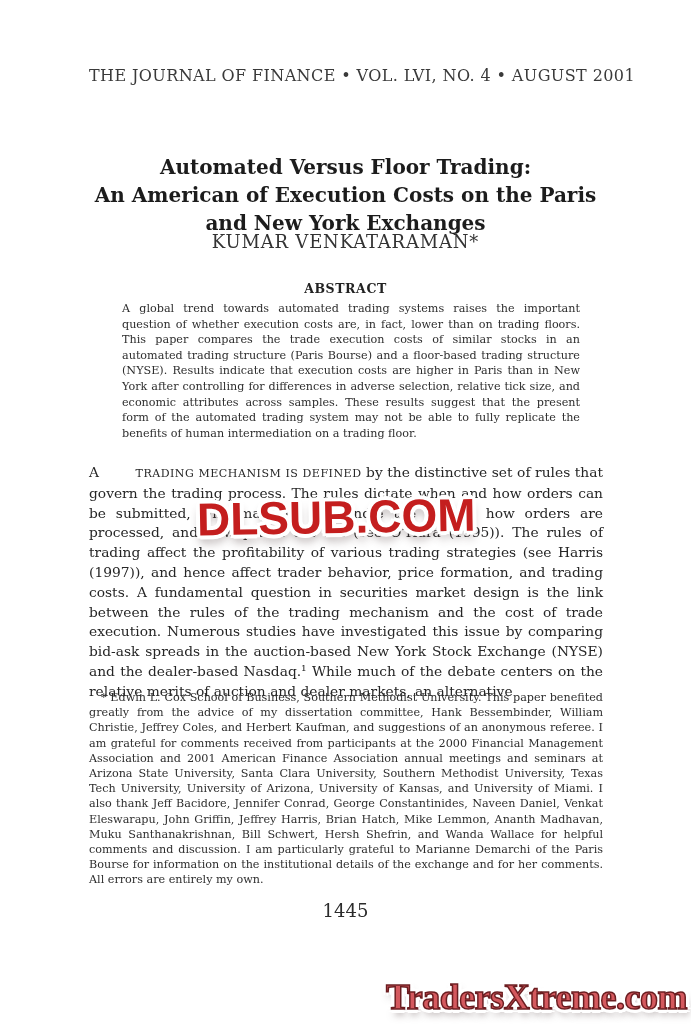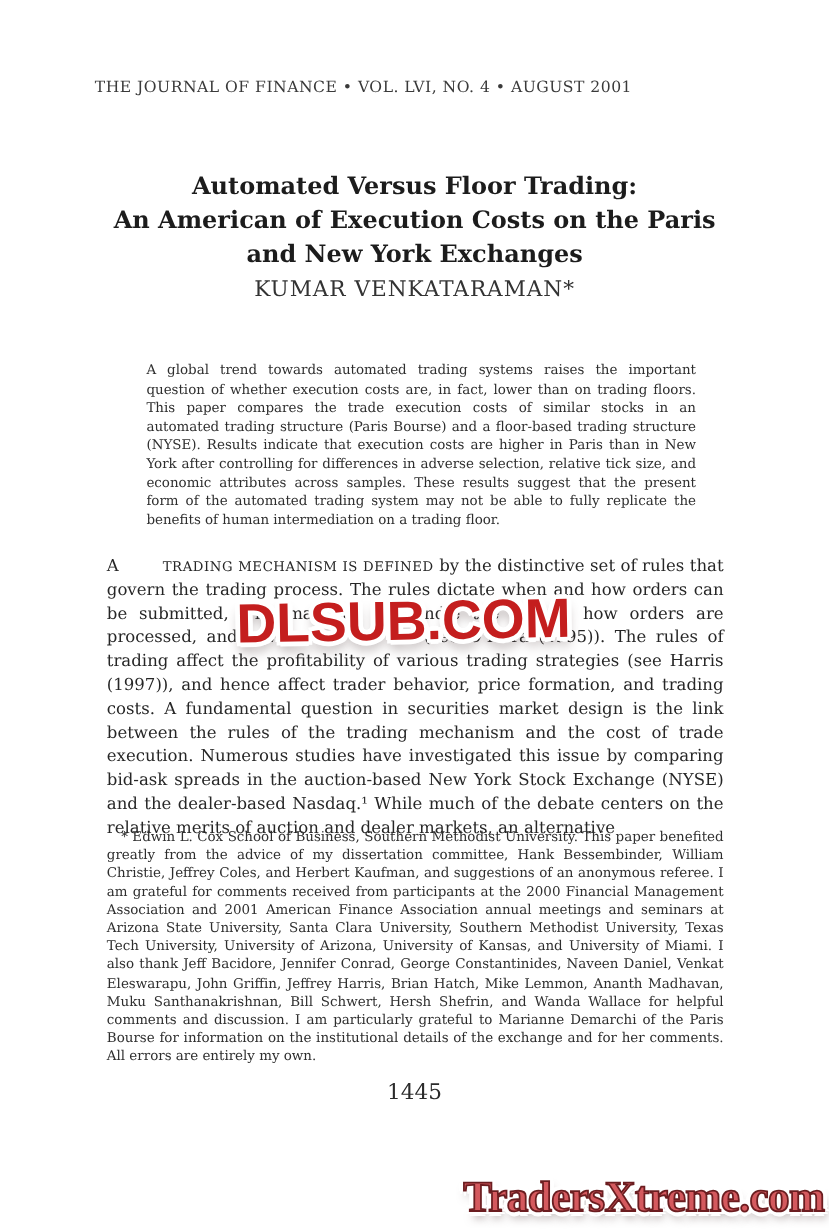--- a/index.html
+++ b/index.html
@@ -13,22 +13,22 @@
   }
   .page {
     position: relative;
     width: 691px; height: 1024px;
     background: #ffffff;
     overflow: hidden;
   }
 
   .journal-header {
     position: absolute;
-    top: 66px; left: 79px;
-    font-size: 13px;
+    top: 66px; left: 89px;
+    font-size: 16px;
     letter-spacing: 0.4px;
     color: #3a3a3a;
     white-space: nowrap;
   }
 
   .paper-title {
     position: absolute;
     top: 141px; left: 0; right: 0;
     text-align: center;
     font-weight: bold;
@@ -152,28 +152,29 @@
        2px  6px 7px rgba(90, 70, 70, 0.5);
   }
 </style>
 </head>
 <body>
 
 <div class="page">
 
   <div class="journal-header">THE JOURNAL OF FINANCE • VOL. LVI, NO. 4 • AUGUST 2001</div>
 
-  <h1 class="paper-title" style="margin:0;">
+  <h1 class="paper-title" style="margin:12px;">
     <span class="tline">Automated Versus Floor Trading:</span>
     <span class="tline">An American of Execution Costs on the Paris</span>
     <span class="tline">and New York Exchanges</span>
   </h1>
 
   <div class="author-line">KUMAR VENKATARAMAN*</div>
 
+  <div class="abstract-heading">ABSTRACT</div>
 
   <div class="abstract-text">A global trend towards automated trading systems raises the important question of whether execution costs are, in fact, lower than on trading floors. This paper compares the trade execution costs of similar stocks in an automated trading structure (Paris Bourse) and a floor-based trading structure (NYSE). Results indicate that execution costs are higher in Paris than in New York after controlling for differences in adverse selection, relative tick size, and economic attributes across samples. These results suggest that the present form of the automated trading system may not be able to fully replicate the benefits of human intermediation on a trading floor.</div>
 
   <div class="body-paragraph">
     <span>A </span><span class="sc">TRADING MECHANISM IS DEFINED</span><span> by the distinctive set of rules that govern the trading process. The rules dictate when and how orders can be submitted, who may see or handle the orders, how orders are processed, and how prices are set (see O’Hara (1995)). The rules of trading affect the profitability of various trading strategies (see Harris (1997)), and hence affect trader behavior, price formation, and trading costs. A fundamental question in securities market design is the link between the rules of the trading mechanism and the cost of trade execution. Numerous studies have investigated this issue by comparing bid-ask spreads in the auction-based New York Stock Exchange (NYSE) and the dealer-based Nasdaq.¹ While much of the debate centers on the relative merits of auction and dealer markets, an alternative</span>
   </div>
 
   <div class="footnote-block">
     <p>* Edwin L. Cox School of Business, Southern Methodist University. This paper benefited greatly from the advice of my dissertation committee, Hank Bessembinder, William Christie, Jeffrey Coles, and Herbert Kaufman, and suggestions of an anonymous referee. I am grateful for comments received from participants at the 2000 Financial Management Association and 2001 American Finance Association annual meetings and seminars at Arizona State University, Santa Clara University, Southern Methodist University, Texas Tech University, University of Arizona, University of Kansas, and University of Miami. I also thank Jeff Bacidore, Jennifer Conrad, George Constantinides, Naveen Daniel, Venkat Eleswarapu, John Griffin, Jeffrey Harris, Brian Hatch, Mike Lemmon, Ananth Madhavan, Muku Santhanakrishnan, Bill Schwert, Hersh Shefrin, and Wanda Wallace for helpful comments and discussion. I am particularly grateful to Marianne Demarchi of the Paris Bourse for information on the institutional details of the exchange and for her comments. All errors are entirely my own.</p>
   </div>

